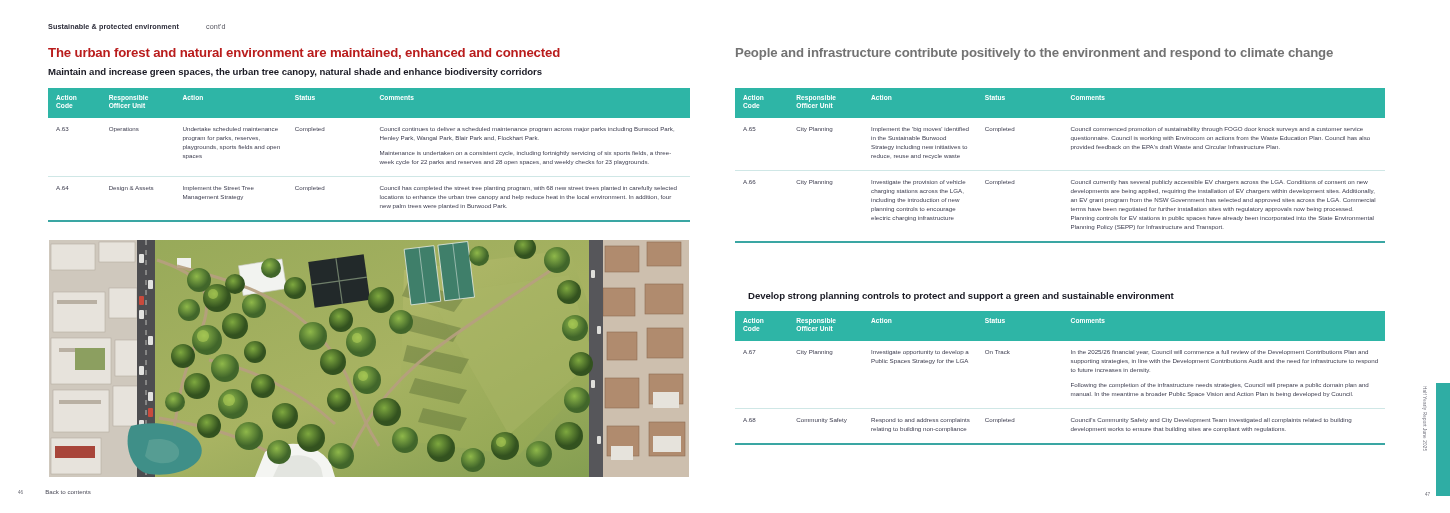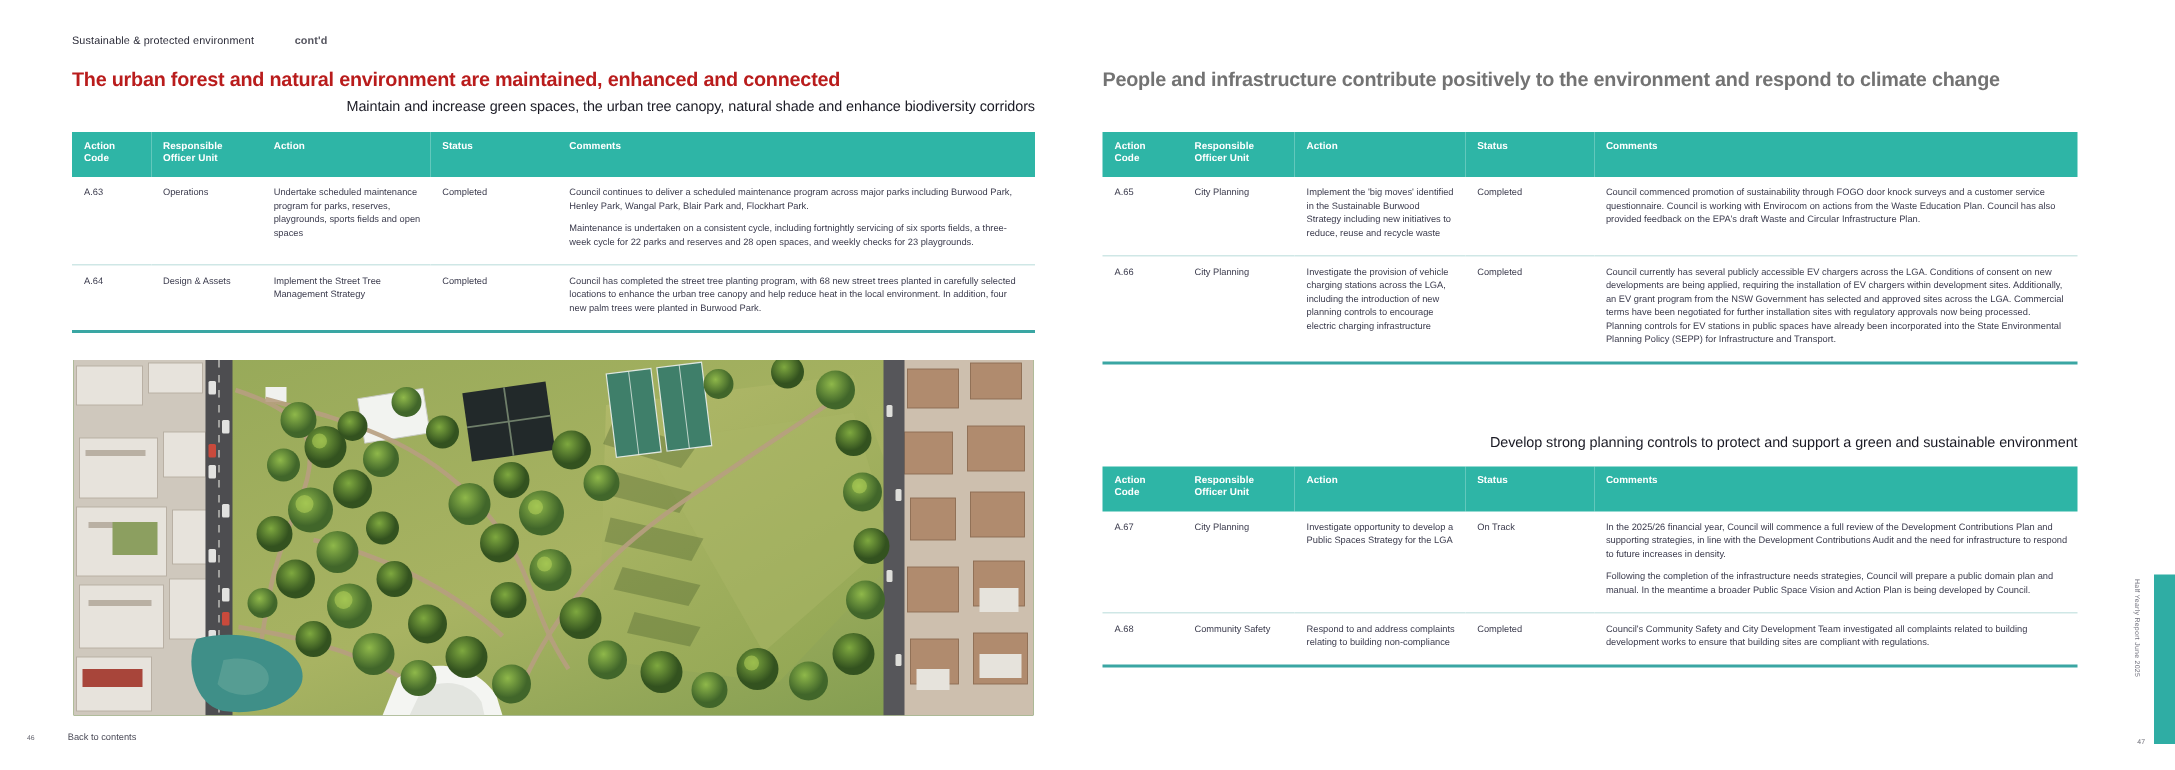--- a/index.html
+++ b/index.html
@@ -11,30 +11,30 @@
   }
   .spread { position: relative; width: 1450px; height: 513px; display: flex; }
   .page { position: relative; width: 725px; height: 513px; background: #fff; }
 
   
   .lp-inner { position: absolute; left: 48px; top: 0; width: 642px; }
   .kicker {
     position: absolute; left: 48px; top: 22px;
     font-size: 7.2px; color: #2b2b38; letter-spacing: .1px;
   }
-  .kicker b { font-weight: 400; }
-  .kicker span.cont { font-weight: 700; color: #55555f; padding-left: 25px; }
+  .kicker b { font-weight: 700; }
+  .kicker span.cont { font-weight: 400; color: #55555f; padding-left: 25px; }
 
   .sec-title {
     font-size: 13.2px; font-weight: 700; color: #b91c1c;
     letter-spacing: -.15px; line-height: 1.1;
   }
   .sub-title {
-    font-size: 9.6px; font-weight: 400; color: #1a1a24;
-    letter-spacing: -.05px; line-height: 1.2; text-align: right;
+    font-size: 9.6px; font-weight: 700; color: #1a1a24;
+    letter-spacing: -.05px; line-height: 1.2;
   }
 
   
   table.dt { width: 100%; border-collapse: collapse; table-layout: fixed; }
   table.dt thead th {
     background: #2eb5a6; color: #ffffff;
     font-size: 6.6px; font-weight: 700; text-align: left;
     padding: 6px 6px 7px 8px; line-height: 1.28; vertical-align: top;
     letter-spacing: .05px;
   }

